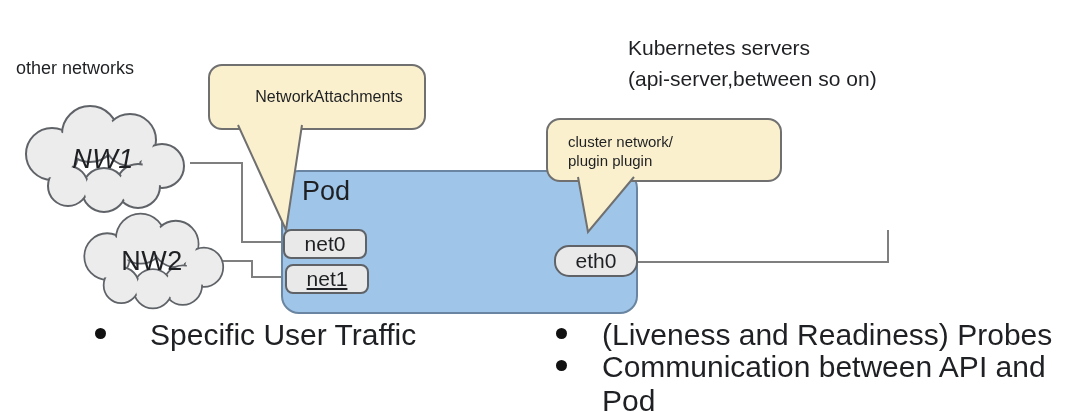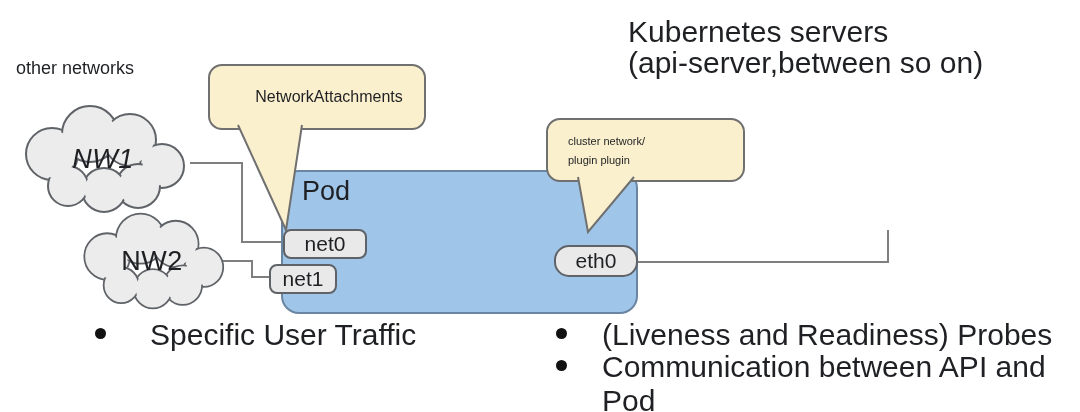--- a/index.html
+++ b/index.html
@@ -35,40 +35,40 @@
   .pod-label{left:302px;top:176px;font-size:27px;z-index:2;}
 
   
   .iface{
     box-sizing:border-box;background:var(--iface_fill,#e9e9e9);
     border:2px solid var(--iface_border,#5f6368);border-radius:8px;
     display:flex;align-items:center;justify-content:center;
     font-size:21px;z-index:3;
   }
   .iface-net0{left:283px;top:229px;width:84px;height:30px;}
-  .iface-net1{left:269px;top:264px;width:68px;height:30px;}
+  .iface-net1{left:285px;top:264px;width:84px;height:30px;text-decoration:underline;}
   .iface-eth0{left:554px;top:245px;width:84px;height:32px;border-radius:15px;}
 
   
   .callout-body{
     box-sizing:border-box;background:var(--callout_fill,#faf0cd);
     border:2px solid var(--callout_border,#707070);border-radius:14px;z-index:4;
   }
   .callout-1{left:208px;top:64px;width:218px;height:66px;
     display:flex;align-items:center;justify-content:center;font-size:16px;padding-left:24px;}
-  .callout-2{left:546px;top:118px;width:199px;height:64px;
-    padding:12px 0 0 20px;font-size:11px;line-height:19px;}
+  .callout-2{left:546px;top:118px;width:236px;height:64px;
+    padding:12px 0 0 20px;font-size:15px;line-height:19px;}
   .callout-tail{z-index:5;}
   .tail-1{left:230px;top:122px;width:80px;height:112px;}
   .tail-2{left:570px;top:174px;width:75px;height:62px;}
   .callout-tail path{fill:var(--callout_fill,#faf0cd);stroke:var(--callout_border,#707070);stroke-width:2;}
 
   
   .txt-other-networks{left:16px;top:58px;font-size:18px;z-index:2;}
-  .txt-k8s{left:628px;top:16px;font-size:30px;line-height:31px;z-index:2;}
+  .txt-k8s{left:628px;top:32px;font-size:21px;line-height:31px;z-index:2;}
 
   
   .bullet-row{display:flex;align-items:flex-start;z-index:2;font-size:30px;}
   .bullet-dot{
     width:11px;height:11px;border-radius:50%;background:#111;
     margin-top:10px;flex:0 0 11px;
   }
   .row-left{left:95px;top:318px;}   .row-left .bullet-dot{margin-right:44px;}
   .row-right1{left:556px;top:318px;}.row-right1 .bullet-dot{margin-right:35px;}
   .row-right2{left:556px;top:350px;}.row-right2 .bullet-dot{margin-right:35px;}

